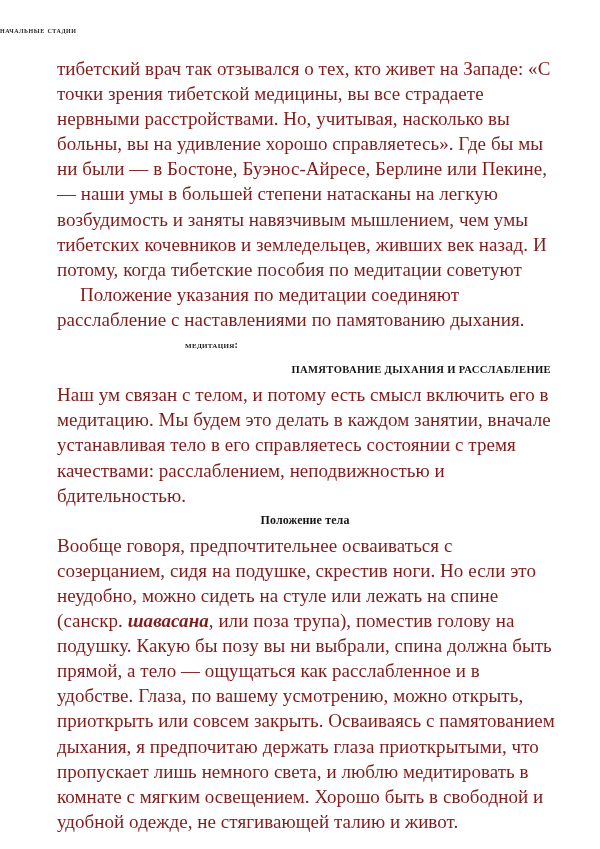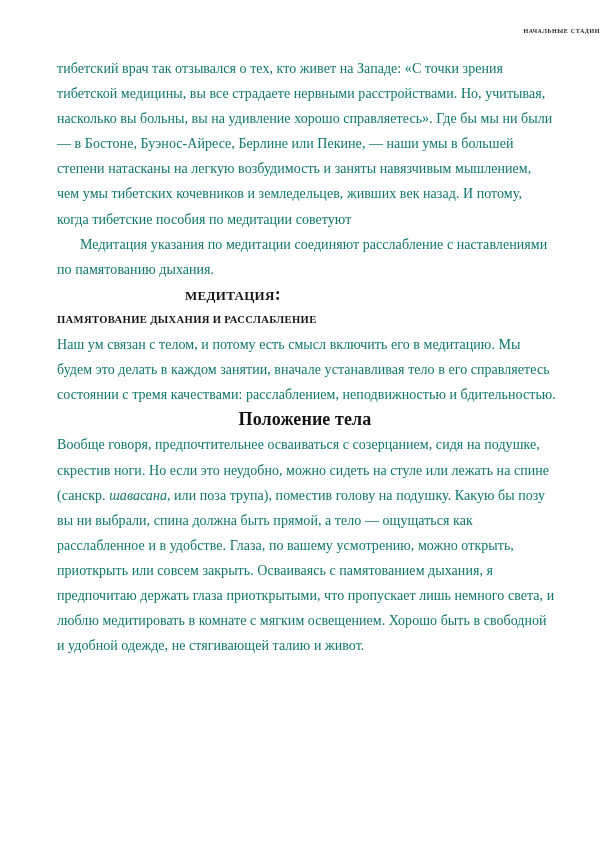--- a/index.html
+++ b/index.html
@@ -24,87 +24,87 @@
     height: 849px;
     background: #ffffff;
   }
 
   
   .running-head {
     position: absolute;
     top: 26px;
     left: 0;
     width: 600px;
-    text-align: right;
+    text-align: left;
     font-size: 8.4px;
     font-weight: bold;
     letter-spacing: 0.55px;
     color: #1d1d1d;
     font-variant: small-caps;
     text-transform: lowercase;
   }
 
   
   .column {
     position: absolute;
     left: 57px;
     top: 56px;
     width: 500px;
   }
 
   p.body {
     margin: 0;
-    font-size: 14px;
+    font-size: 19px;
     line-height: 25.1px;
     text-align: left;
-    color: #0f766e;
+    color: #7f1d1d;
     letter-spacing: 0.05px;
   }
 
   p.indent {
     text-indent: 23px;
   }
 
   
   h2.med-heading {
     margin: 0;
     padding-left: 128px;
-    font-size: 18px;
+    font-size: 10px;
     line-height: 25.1px;
     font-weight: bold;
     font-variant: small-caps;
     text-transform: lowercase;
     letter-spacing: 0.3px;
     color: #141414;
   }
 
   h3.sub-heading {
     margin: 0;
-    text-align: left;
+    text-align: right;
     padding-right: 6px;
     font-size: 10.6px;
     line-height: 25.1px;
     font-weight: bold;
     letter-spacing: 0.35px;
     color: #141414;
   }
 
   h3.center-heading {
     margin: 0;
     text-align: center;
     padding-right: 4px;
-    font-size: 18px;
+    font-size: 12px;
     line-height: 25.1px;
     font-weight: bold;
     letter-spacing: 0.1px;
     color: #141414;
   }
 
   .term {
-    font-weight: normal;
+    font-weight: bold;
     font-style: italic;
     margin-top: 9px;
   }
 
   
   .folio {
     position: absolute;
     top: 816px;
     left: 0;
     width: 600px;
@@ -119,21 +119,21 @@
 
 <div class="page">
 
   <div class="running-head">Начальные стадии</div>
 
   <div class="column">
 
     <p class="body">тибетский врач так отзывался о тех, кто живет на Западе: «С точки зрения тибетской медицины, вы все страдаете нервными расстройствами. Но, учитывая, насколько вы больны, вы на удивление хорошо справляетесь». Где бы мы ни были — в Бостоне, Буэнос-Айресе, Берлине или Пекине, — наши умы в большей степени натасканы на легкую возбудимость и заняты навязчивым мышлением, чем умы тибетских кочевников и земледельцев, живших век назад. И потому, когда тибетские пособия по медитации советуют</p>
 
 
-    <p class="body indent">Медитация указания по медитации соединяют расслабление с наставлениями по памятованию дыхания.</p>
+    <p class="body indent">Положение указания по медитации соединяют расслабление с наставлениями по памятованию дыхания.</p>
 
     <h2 class="med-heading">Медитация:</h2>
 
     <h3 class="sub-heading">ПАМЯТОВАНИЕ ДЫХАНИЯ И РАССЛАБЛЕНИЕ</h3>
 
     <p class="body">Наш ум связан с телом, и потому есть смысл включить его в медитацию. Мы будем это делать в каждом занятии, вначале устанавливая тело в его справляетесь состоянии с тремя качествами: расслаблением, неподвижностью и бдительностью.</p>
 
     <h3 class="center-heading">Положение тела</h3>
 
     <p class="body"><span>Вообще говоря, предпочтительнее осваиваться с созерцанием, сидя на подушке, скрестив ноги. Но если это неудобно, можно сидеть на стуле или лежать на спине (санскр. </span><span class="term">шавасана</span><span>, или поза трупа), поместив голову на подушку. Какую бы позу вы ни выбрали, спина должна быть прямой, а тело — ощущаться как расслабленное и в удобстве. Глаза, по вашему усмотрению, можно открыть, приоткрыть или совсем закрыть. Осваиваясь с памятованием дыхания, я предпочитаю держать глаза приоткрытыми, что пропускает лишь немного света, и люблю медитировать в комнате с мягким освещением. Хорошо быть в свободной и удобной одежде, не стягивающей талию и живот.</span></p>

